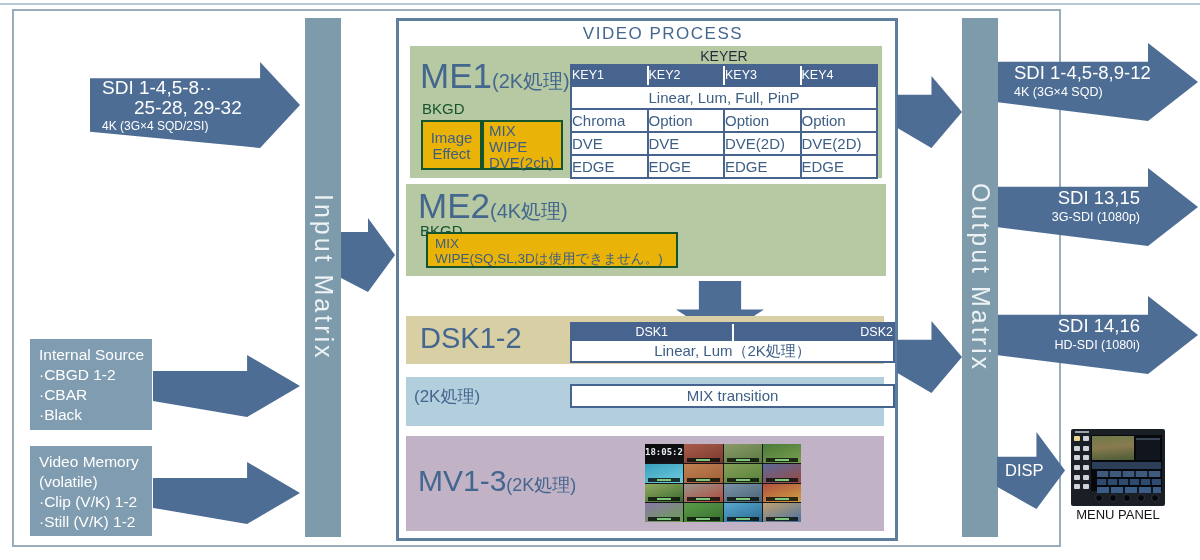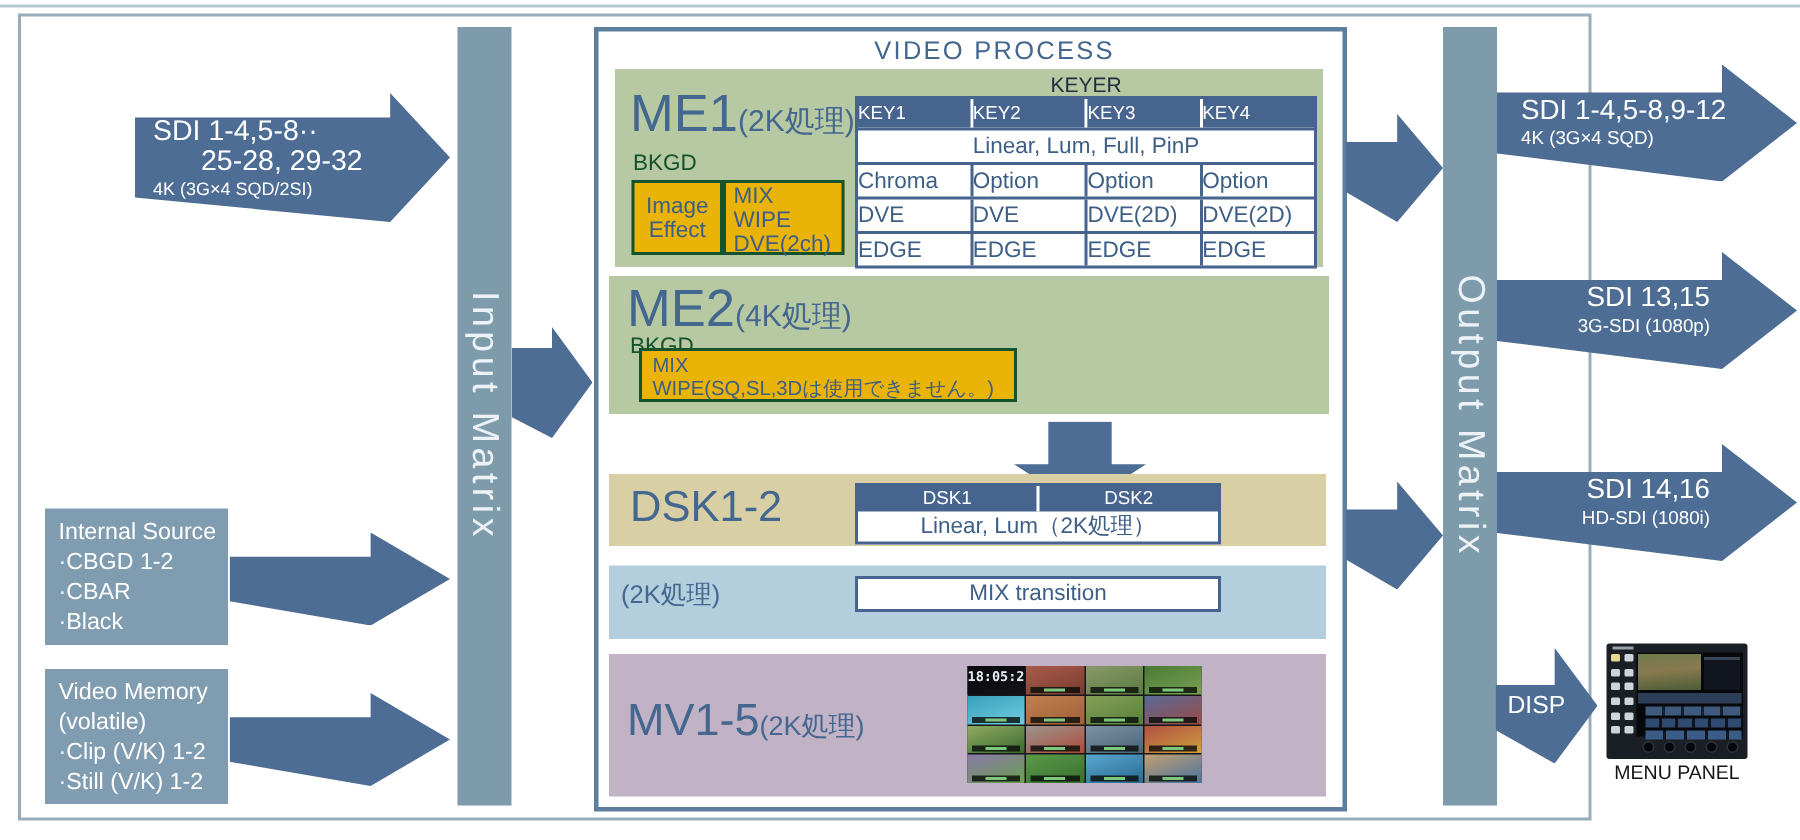--- a/index.html
+++ b/index.html
@@ -80,26 +80,26 @@
   .krow .kcell:last-child{border-right:none;}
   .krow.body{border-top:2px solid var(--header,#46648e);}
   .kspan{border-top:2px solid var(--header,#46648e);text-align:center;
          color:var(--celltext,#3d5f86);font-size:15px;line-height:21px;}
 
   
   .dsk-block{position:absolute;left:7px;top:295px;width:478px;height:48px;background:var(--dsktan,#d8cfa4);}
   .aux-block{position:absolute;left:7px;top:356px;width:478px;height:49px;background:var(--auxblue,#b3cedd);}
   .mv-block{position:absolute;left:7px;top:415px;width:478px;height:95px;background:var(--mvmauve,#c2b2c6);}
   .blk-name{position:absolute;display:flex;align-items:baseline;color:var(--titleblue,#44678f);}
-  .stable{position:absolute;left:171px;width:244px;background:#fff;
+  .stable{position:absolute;left:171px;width:325px;background:#fff;
           border:2px solid var(--header,#46648e);box-sizing:border-box;}
   .dsk-table{top:301px;} .aux-table{top:363px;}
   .srow-h{display:flex;background:var(--header,#46648e);}
   .scell-h{flex:1;color:#fff;font-size:12.5px;line-height:17px;text-align:center;border-right:2px solid #fff;}
-  .scell-h:last-child{border-right:none;}
+  .scell-h:last-child{border-right:none;text-align:right;}
   .srow-b{text-align:center;color:var(--celltext,#3d5f86);font-size:15px;line-height:20px;}
 
   
   .mv-grid{position:absolute;left:246px;top:423px;width:156px;height:78px;background:#14161a;
            display:grid;grid-template-columns:repeat(4,1fr);grid-template-rows:repeat(4,1fr);gap:1px;}
   .mv-cell{position:relative;overflow:hidden;}
   .mv-label{position:absolute;left:3px;right:3px;bottom:1px;height:4px;background:rgba(8,12,8,.8);}
   .mv-label i{position:absolute;left:28%;right:28%;top:1px;height:2px;background:#7ec87e;}
   .mv-clock{position:absolute;left:0;top:3px;width:100%;text-align:center;
             font-family:"DejaVu Sans Mono",monospace;font-size:9px;font-weight:bold;color:#e6edf2;letter-spacing:0;}
@@ -243,21 +243,21 @@
       <div class="blk-name" style="left:8px;top:8px;">
         <span style="font-size:17px;">(2K処理)</span>
       </div>
     </div>
     <div class="stable aux-table">
       <div class="srow-b">MIX transition</div>
     </div>
 
     <div class="mv-block">
       <div class="blk-name" style="left:12px;top:28px;">
-        <span style="font-size:30px;">MV1-5</span>
+        <span style="font-size:30px;">MV1-3</span>
         <span style="font-size:18px;">(2K処理)</span>
       </div>
     </div>
     <div class="mv-grid" id="mv-grid">
         <div class="mv-cell" style="background: linear-gradient(160deg, rgb(10, 10, 12) 0%, rgb(19, 19, 24) 100%);">
           <div class="mv-clock">18:05:29</div>
         </div>
         <div class="mv-cell" style="background: linear-gradient(160deg, rgb(168, 92, 74) 0%, rgb(122, 58, 48) 100%);">
           <div class="mv-label">
             <i></i>

